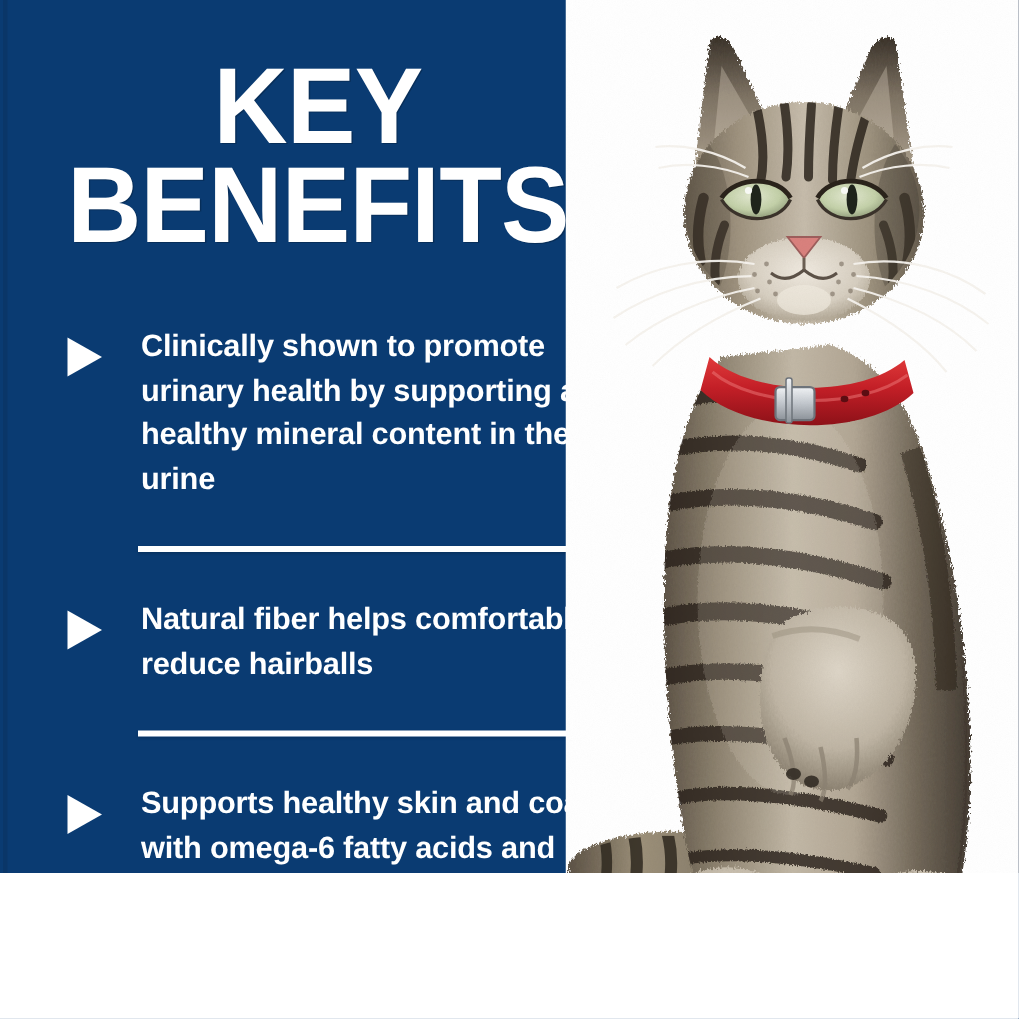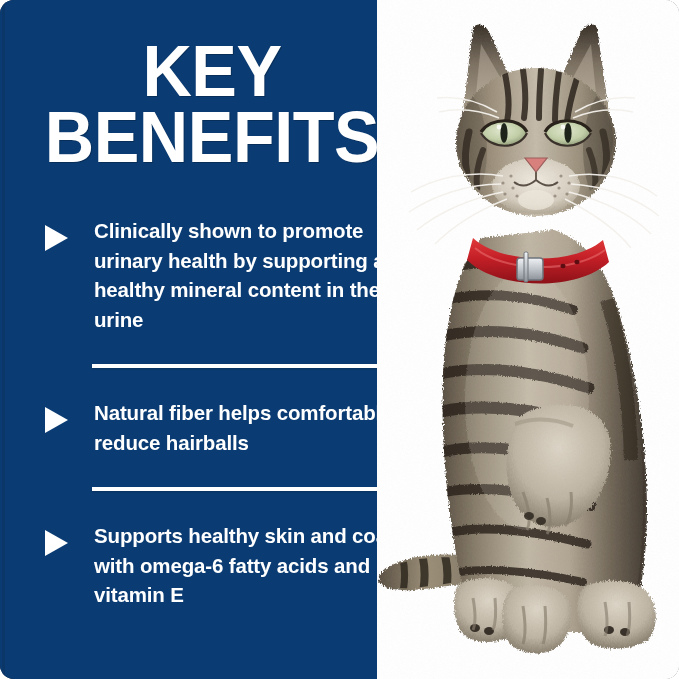--- a/index.html
+++ b/index.html
@@ -9,24 +9,23 @@
   }
   body {
     width: 679px;
     height: 679px;
     font-family: "Liberation Sans", sans-serif;
     overflow: hidden;
   }
   #stage {
     position: relative;
     width: 679px;
-    height: 679px;
+    height: 582px;
     background: #0f172a;
     overflow: hidden;
-    border-radius: 14px;
   }
 
   
   #navy-panel {
     position: absolute;
     left: 0;
     top: 0;
     width: 437px;
     height: 679px;
     background: #0a3b72;

